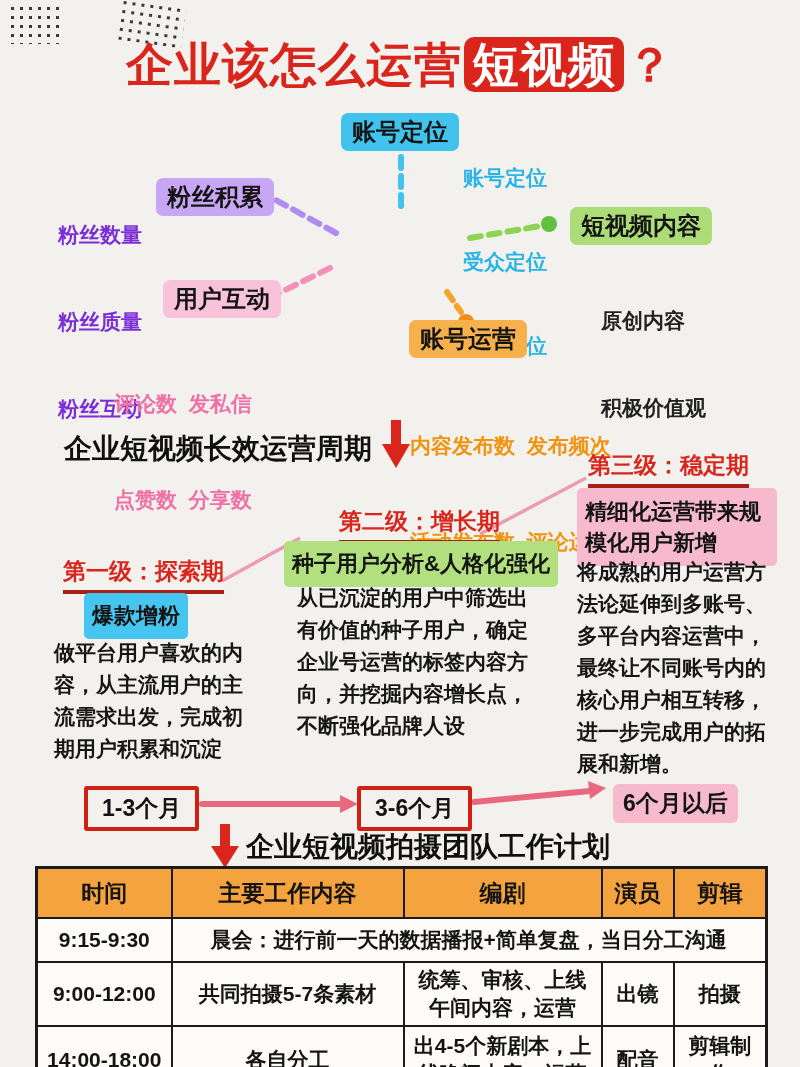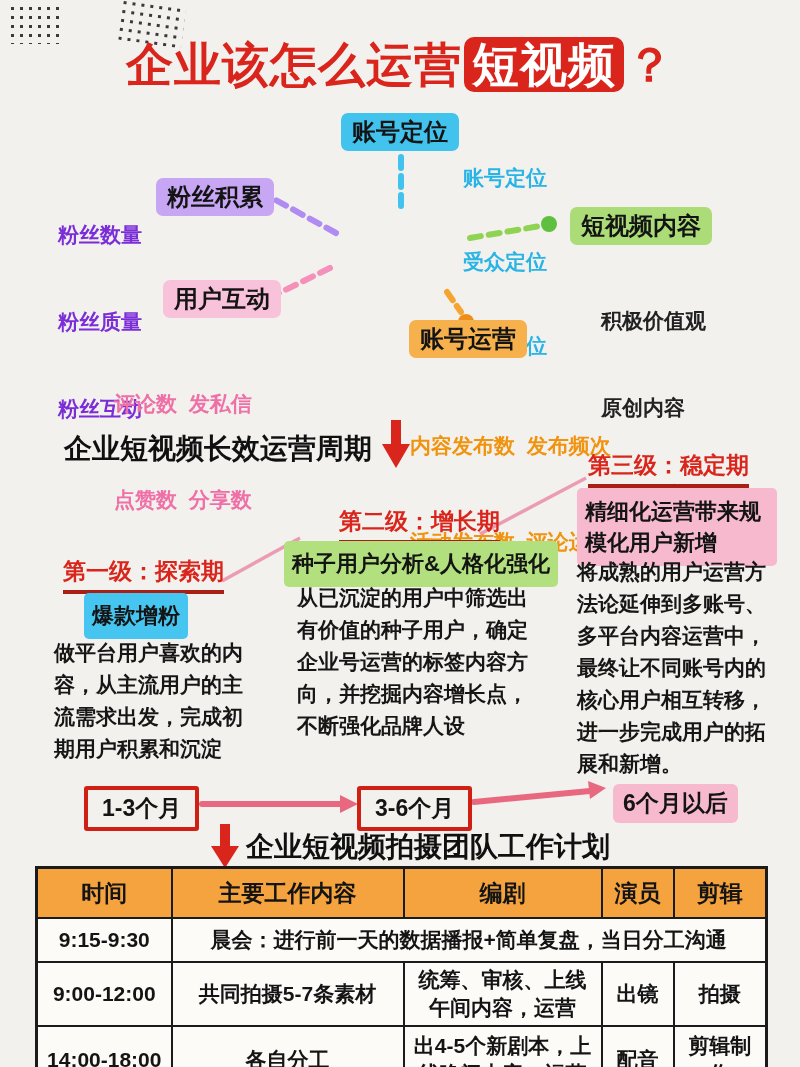--- a/index.html
+++ b/index.html
@@ -108,22 +108,22 @@
   </div>
 
   <div class="node n-inter">用户互动</div>
   <div class="sublist s-inter">
     <div>评论数  发私信</div>
     <div>点赞数  分享数</div>
   </div>
 
   <div class="node n-video">短视频内容</div>
   <div class="sublist s-video">
+    <div>原创内容</div>
     <div>积极价值观</div>
-    <div>原创内容</div>
     <div>优质原广告素材</div>
   </div>
 
   <div class="node n-oper">账号运营</div>
   <div class="sublist s-oper">
     <div>内容发布数  发布频次</div>
     <div>活动发布数  评论运营</div>
   </div>
 
   <div class="cycle-heading">企业短视频长效运营周期</div>

